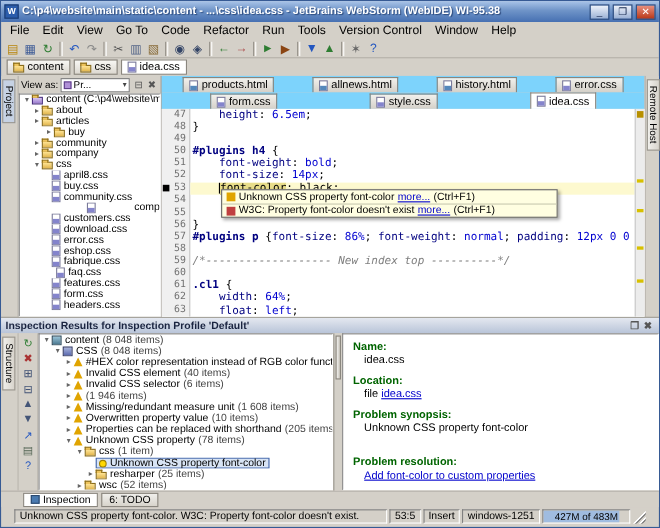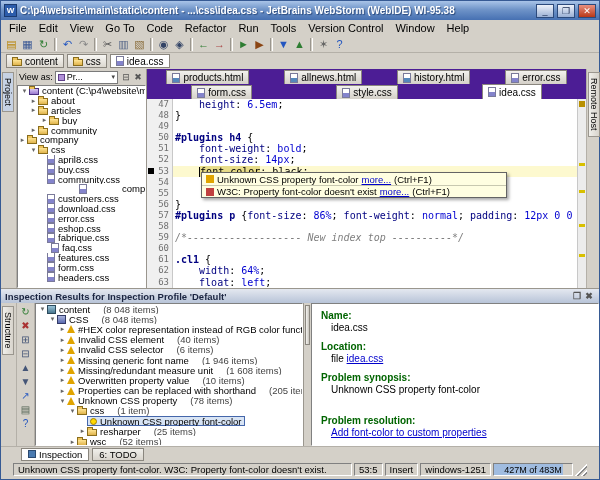--- a/index.html
+++ b/index.html
@@ -54,21 +54,21 @@
   .i-css::after{content:"";position:absolute;left:0;right:0;bottom:0;height:4px;background:#8484cc;}
   .i-html::after{content:"";position:absolute;left:0;right:0;bottom:0;height:4px;background:#5588bb;}
   .i-module{width:9px;height:9px;flex:none;background:linear-gradient(#9ac4d8,#4a7890);border:1px solid #2c4a5c;}
   .i-cssgrp{width:9px;height:9px;flex:none;background:linear-gradient(#aab4dc,#5a6ab0);border:1px solid #333a66;}
   .i-warn{width:0;height:0;flex:none;border-left:4px solid transparent;border-right:4px solid transparent;border-bottom:8px solid #e0a400;}
   .i-item{width:7px;height:7px;flex:none;border-radius:50%;background:#ffd800;border:1px solid #a08000;}
   .i-binsp{width:8px;height:8px;flex:none;background:#4a7ab0;border:1px solid #2c4a70;}
 
   
   .editor{flex:1;display:flex;flex-direction:column;min-width:0;}
-  .etabs{height:15px;flex:none;display:flex;align-items:flex-end;background:#4c1d95;padding:0 2px;justify-content:space-around;}
+  .etabs{height:15px;flex:none;display:flex;align-items:flex-end;background:#7dd3fc;padding:0 2px;justify-content:space-around;}
   .etab{display:flex;align-items:center;gap:3px;height:14px;padding:0 5px;border:1px solid #8a867e;border-bottom:none;background:linear-gradient(#f2f1ed,#d4d0c8);font-size:10px;white-space:nowrap;}
   .etab.active{background:#fff;height:15px;}
   .codewrap{flex:1;display:flex;background:#fff;overflow:hidden;position:relative;min-height:0;}
   .gutter{width:26px;flex:none;background:#f0f0f0;border-right:1px solid #c8c8c8;}
   .gl{height:11.1px;font:9px "DejaVu Sans Mono",monospace;color:#707070;text-align:right;padding-right:3px;position:relative;}
   .gl .mark{position:absolute;left:1px;top:2px;width:6px;height:6px;background:#000;}
   .codecol{flex:1;position:relative;min-width:0;}
   .cl{height:11.1px;font:10px "DejaVu Sans Mono",monospace;white-space:pre;overflow:hidden;padding-left:2px;}
   .cl.hl{background:#fdf9cf;}
   .c-p{color:#000;} .c-k{color:#000080;} .c-v{color:#0000d0;} .c-s{color:#000080;font-weight:bold;} .c-c{color:#808080;font-style:italic;}
@@ -90,21 +90,21 @@
   .insp{height:158px;flex:none;display:flex;flex-direction:column;border-top:1px solid #9a968e;min-width:0;}
   .insp-hdr{height:14px;flex:none;background:linear-gradient(#e4e8f0,#b8c4d8);display:flex;align-items:center;padding:0 4px;font-size:9.5px;font-weight:bold;color:#1a2440;}
   .insp-hdr .sp{flex:1;}
   .insp-body{flex:1;display:flex;min-height:0;}
   .insp-spacer{width:16px;flex:none;background:#d4d0c8;border-right:1px solid #b4b0a8;}
   .insp-strip{width:18px;flex:none;background:#d4d0c8;display:flex;flex-direction:column;align-items:center;gap:1px;padding-top:2px;border-right:1px solid #b4b0a8;}
   .iicon{width:13px;height:13px;display:flex;align-items:center;justify-content:center;font-size:10px;}
   .itree{width:268px;flex:none;background:#fff;border:1px solid;border-color:#808080 #fff #fff #808080;overflow:hidden;}
   .irow{height:10.2px;display:flex;align-items:center;font-size:9.5px;white-space:nowrap;overflow:hidden;}
   .ilabel{margin-left:3px;}
-  .icount{margin-left:13px;color:#444;}
+  .icount{margin-left:3px;color:#444;}
   .selbox{display:flex;align-items:center;border:1px solid #4466aa;background:#d8e4f4;padding:0 2px;height:100%;}
   .vsb{width:8px;flex:none;background:#d4d0c8;border-left:1px solid #9a968e;position:relative;}
   .vsb .thumb{position:absolute;left:1px;right:1px;top:2px;height:40px;background:linear-gradient(90deg,#f4f3f0,#c8c4bc);border:1px solid #8a867e;}
   .details{flex:1;background:#fff;border:1px solid;border-color:#808080 #fff #fff #808080;padding:6px 9px;font-size:10px;overflow:hidden;min-width:0;}
   .dlabel{color:#006400;font-weight:bold;margin-top:8px;}
   .dlabel.first{margin-top:0;}
   .dlabel.gap{margin-top:20px;}
   .dval{margin-left:10px;margin-top:1px;white-space:nowrap;overflow:hidden;}
 
   
@@ -226,21 +226,21 @@
           <div class="trow" style="padding-left: 22px;">
             <span class="texp">▸</span>
             <span class="i-dir"></span>
             <span class="tlabel">buy</span>
           </div>
           <div class="trow" style="padding-left: 11px;">
             <span class="texp">▸</span>
             <span class="i-dir"></span>
             <span class="tlabel">community</span>
           </div>
-          <div class="trow" style="">
+          <div class="trow" style="padding-left: 11px;">
             <span class="texp">▸</span>
             <span class="i-dir"></span>
             <span class="tlabel">company</span>
           </div>
           <div class="trow" style="padding-left: 11px;">
             <span class="texp">▾</span>
             <span class="i-dirop"></span>
             <span class="tlabel">css</span>
           </div>
           <div class="trow" style="padding-left: 20px;">
@@ -462,21 +462,20 @@
           </div>
           <div class="irow" style="padding-left: 22px;">
             <span class="texp">▸</span>
             <span class="i-warn"></span>
             <span class="ilabel">Invalid CSS selector</span>
             <span class="icount">(6 items)</span>
           </div>
           <div class="irow" style="padding-left: 22px;">
             <span class="texp">▸</span>
             <span class="i-warn"></span>
-            <span class="ilabel">Missing generic font name</span>
             <span class="icount">(1 946 items)</span>
           </div>
           <div class="irow" style="padding-left: 22px;">
             <span class="texp">▸</span>
             <span class="i-warn"></span>
             <span class="ilabel">Missing/redundant measure unit</span>
             <span class="icount">(1 608 items)</span>
           </div>
           <div class="irow" style="padding-left: 22px;">
             <span class="texp">▸</span>

